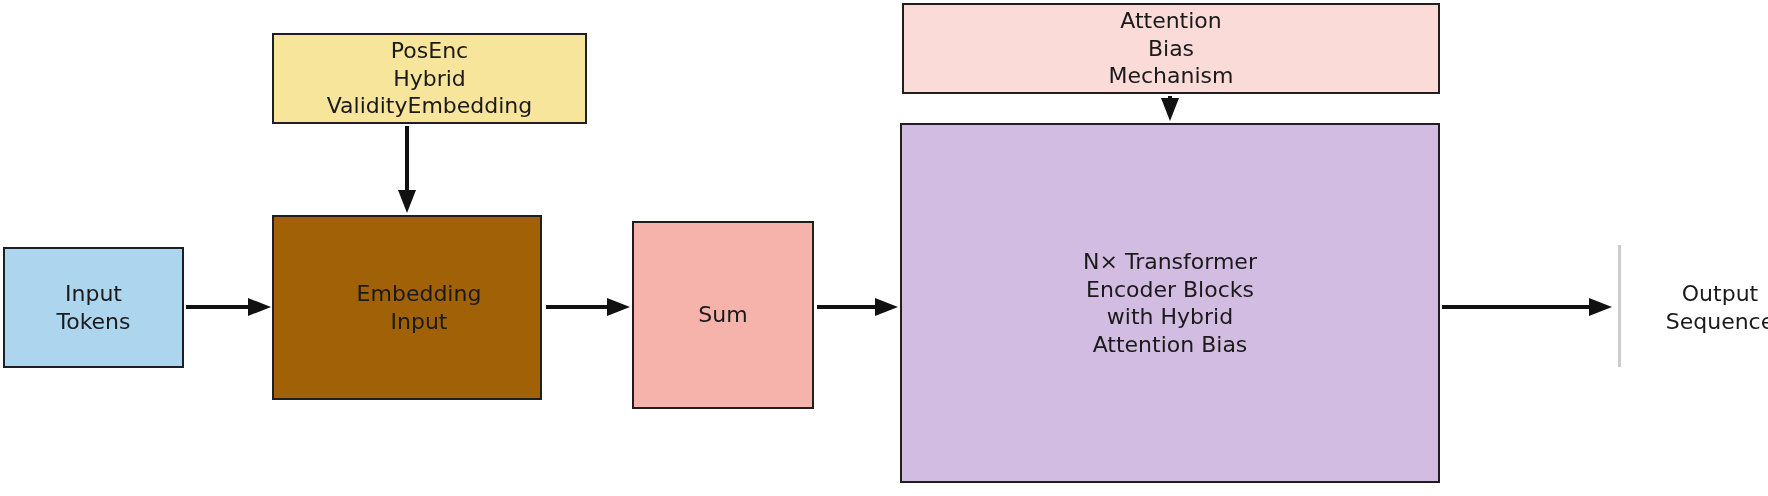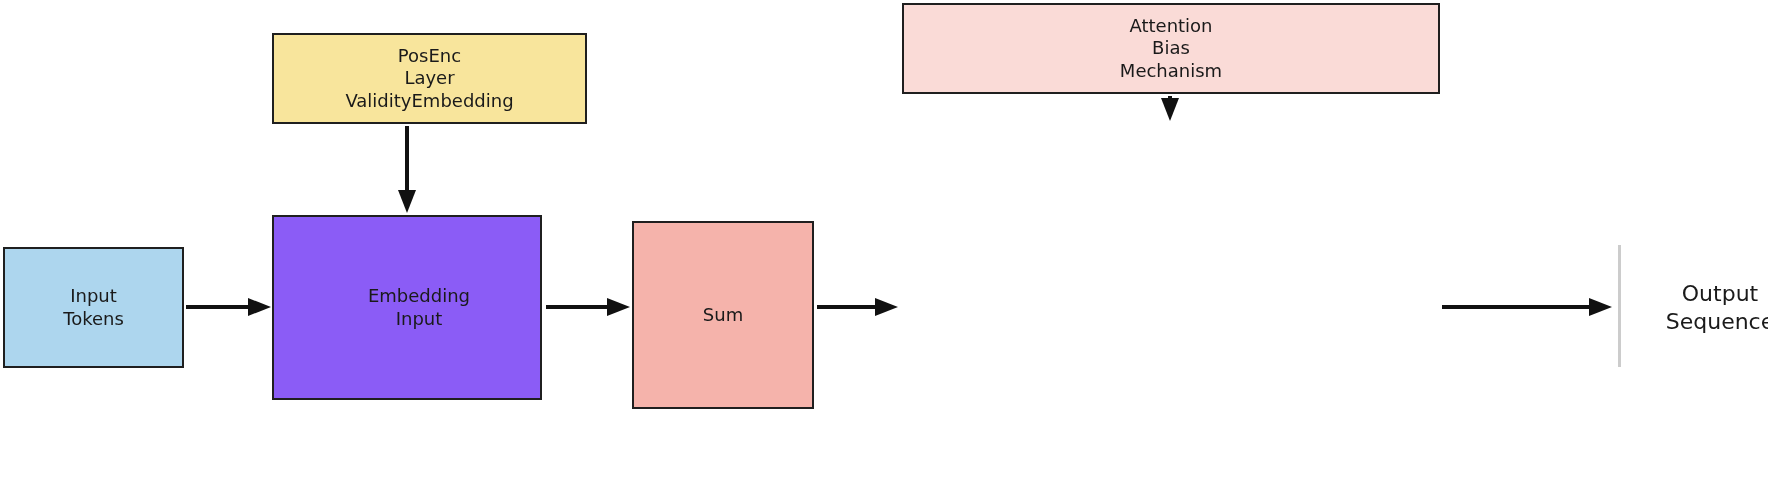--- a/index.html
+++ b/index.html
@@ -24,21 +24,21 @@
   }
   .node {
     position: absolute;
     box-sizing: border-box;
     border: 2.5px solid var(--border-color, #1f1f1f);
     display: flex;
     flex-direction: column;
     align-items: center;
     justify-content: center;
     text-align: center;
-    font-size: 18px;
+    font-size: 22px;
     line-height: 1.25;
   }
   .node span { display: block; white-space: nowrap; }
 
   .node-input       { left: 3px;    top: 247px; width: 181px; height: 121px; }
   .node-posenc      { left: 272px;  top: 33px;  width: 315px; height: 91px;  }
   .node-embedding   { left: 272px;  top: 215px; width: 270px; height: 185px; }
   .node-sum         { left: 632px;  top: 213px; width: 182px; height: 188px; }
   .node-attnbias    { left: 902px;  top: 3px;   width: 538px; height: 91px;  }
   .node-transformer { left: 900px;  top: 123px; width: 540px; height: 360px; }
@@ -112,39 +112,45 @@
     </g>
   </svg>
 
   <div class="node node-input" style="background-color: rgb(173, 214, 238);">
     <span>Input</span>
     <span>Tokens</span>
   </div>
 
   <div class="node node-posenc" style="background-color: rgb(248, 229, 156);">
     <span>PosEnc</span>
-    <span>Layer</span>
+    <span>Hybrid</span>
     <span>ValidityEmbedding</span>
   </div>
 
-  <div class="node node-embedding" style="background-color: #8b5cf6; padding-left: 24px;">
+  <div class="node node-embedding" style="background-color: #a16207; padding-left: 24px;">
     <span>Embedding</span>
     <span>Input</span>
   </div>
 
   <div class="node node-sum" style="background-color: rgb(245, 179, 171); margin-top: 8px;">
     <span>Sum</span>
   </div>
 
   <div class="node node-attnbias" style="background-color: rgb(250, 219, 215);">
     <span>Attention</span>
     <span>Bias</span>
     <span>Mechanism</span>
   </div>
 
+  <div class="node node-transformer" style="background-color: rgb(211, 188, 226);">
+    <span>N× Transformer</span>
+    <span>Encoder Blocks</span>
+    <span>with Hybrid</span>
+    <span>Attention Bias</span>
+  </div>
 
   <div class="output-divider"></div>
   <div class="output-label">
     <span>Output</span>
     <span>Sequence</span>
   </div>
 
 </div>
 
 </body></html>

